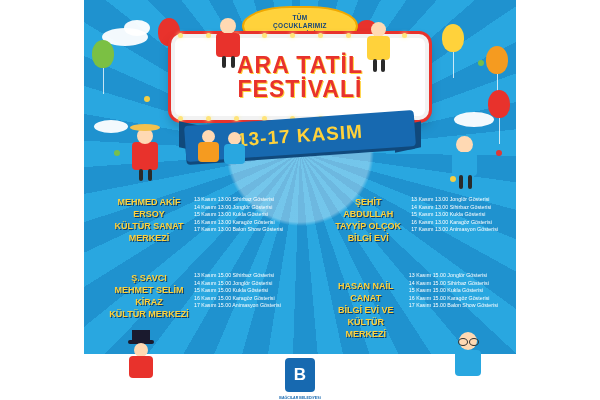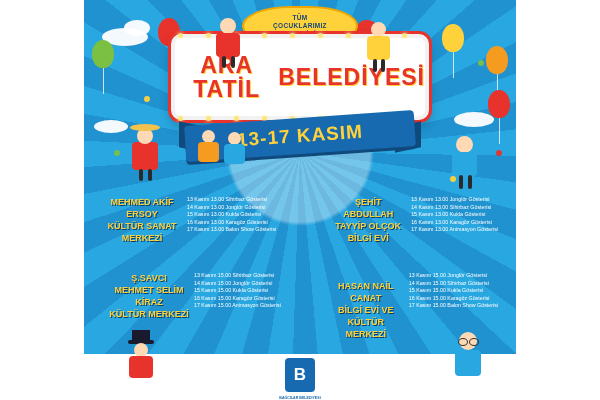--- a/index.html
+++ b/index.html
@@ -37,21 +37,21 @@
     box-shadow:0 2px 0 rgba(0,0,0,.12);
   }
   .top-ribbon span{font-size:6.5px;font-weight:bold;line-height:8px;letter-spacing:.3px;}
 
   
   .title-board{
     position:absolute;left:50%;transform:translateX(-50%);top:34px;
     width:250px;height:78px;background:#ffffff;border:4px solid #f2f2f2;
     border-radius:10px;z-index:14;
     box-shadow:0 0 0 3px #e8322c, 0 6px 12px rgba(0,0,0,.25);
-    display:flex;flex-direction:row;align-items:center;justify-content:center;text-align:center;
+    display:flex;flex-direction:column;align-items:center;justify-content:center;text-align:center;
   }
   .title-board .bulbs{position:absolute;inset:-3px;border-radius:10px;}
   .bulb{position:absolute;width:5px;height:5px;border-radius:50%;background:#ffe47a;box-shadow:0 0 4px #fff3b0;}
   .title-1{color:#e8322c;font-size:23px;font-weight:bold;letter-spacing:1px;line-height:24px;text-shadow:1px 1px 0 #ffd23b;}
   .title-2{color:#e8322c;font-size:23px;font-weight:bold;letter-spacing:1px;line-height:24px;text-shadow:1px 1px 0 #ffd23b;}
 
   
   .date-ribbon{
     position:absolute;left:50%;transform:translateX(-50%) rotate(-4deg);top:118px;
     width:230px;height:36px;background:#1769b0;border-radius:4px;z-index:15;
@@ -65,21 +65,21 @@
 
   
   .block{position:absolute;z-index:20;display:flex;align-items:flex-start;}
   .venue-name{
     color:#ffd23b;font-weight:bold;font-size:9px;line-height:12px;
     text-align:center;width:82px;text-shadow:1px 1px 0 #0b3f6d;
   }
   .sched{margin-left:4px;}
   .sched .row{font-size:5.3px;color:#ffffff;line-height:7.6px;white-space:nowrap;}
 
-  .b1{left:17px;top:196px;}
+  .b1{left:24px;top:196px;}
   .b2{right:18px;top:196px;}
   .b3{left:24px;top:272px;}
   .b4{right:18px;top:272px;}
 
   
   .logo{
     position:absolute;left:50%;transform:translateX(-50%);bottom:8px;z-index:30;
     display:flex;align-items:center;gap:6px;
   }
   .logo-mark{width:30px;height:34px;background:#1769b0;border-radius:4px;position:relative;
@@ -156,21 +156,21 @@
         <div class="bulb" style="left:34px;bottom:-2px;"></div>
         <div class="bulb" style="left:62px;bottom:-2px;"></div>
         <div class="bulb" style="left:90px;bottom:-2px;"></div>
         <div class="bulb" style="left:118px;bottom:-2px;"></div>
         <div class="bulb" style="left:146px;bottom:-2px;"></div>
         <div class="bulb" style="left:174px;bottom:-2px;"></div>
         <div class="bulb" style="left:202px;bottom:-2px;"></div>
         <div class="bulb" style="left:230px;bottom:-2px;"></div>
       </div>
       <div class="title-1">ARA TATİL</div>
-      <div class="title-2">BELEDİYESİ</div>
+      <div class="title-2">FESTİVALİ</div>
     </div>
 
     <div class="ribbon-tail l"></div>
     <div class="ribbon-tail r"></div>
     <div class="date-ribbon">
       <div class="txt">13-17 KASIM</div>
     </div>
 
     <div class="char" style="left:128px;top:18px;width:34px;height:52px;">
       <div class="head" style="left:8px;top:0;width:16px;height:16px;"></div>

